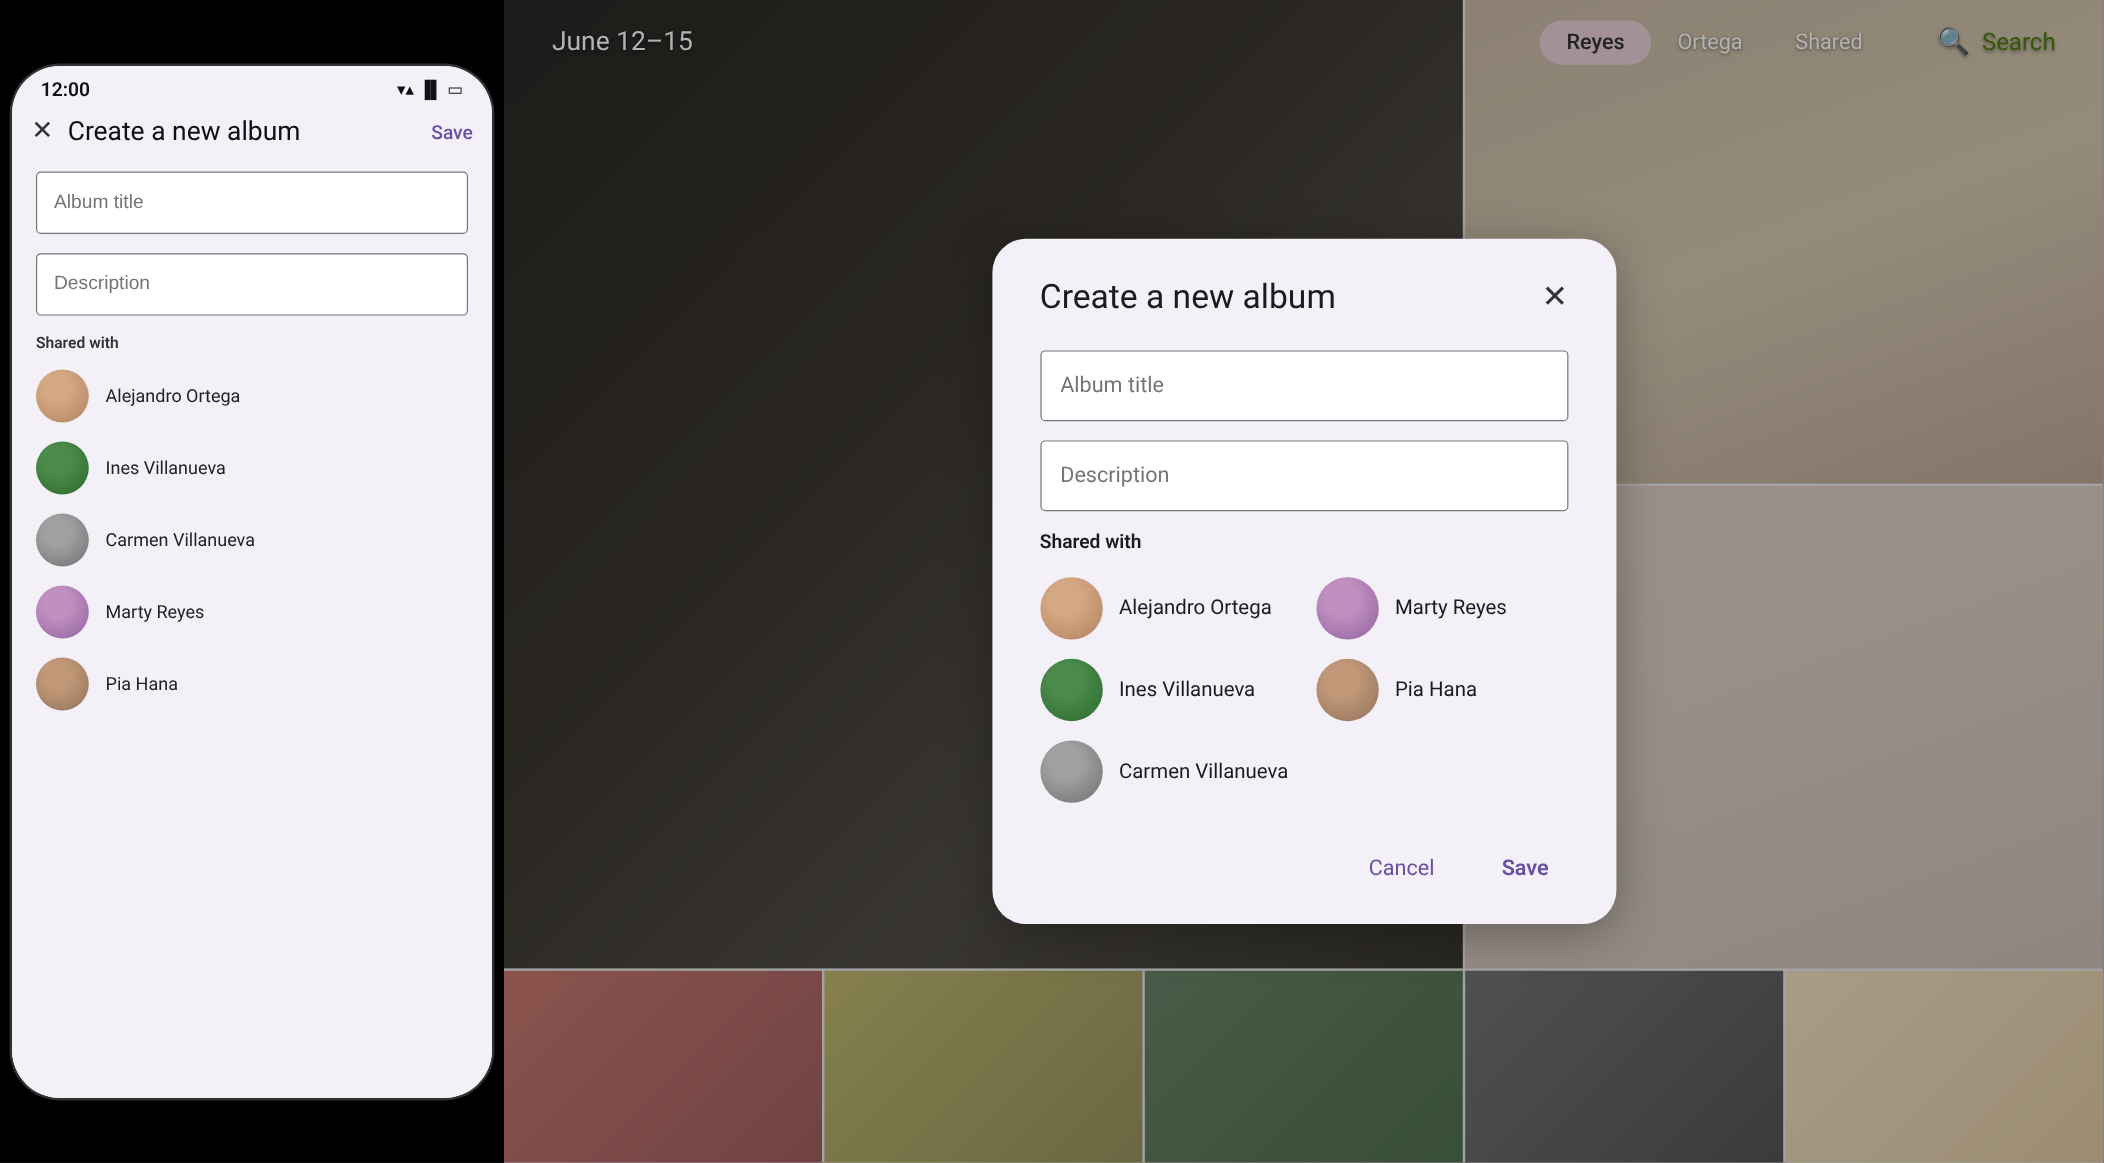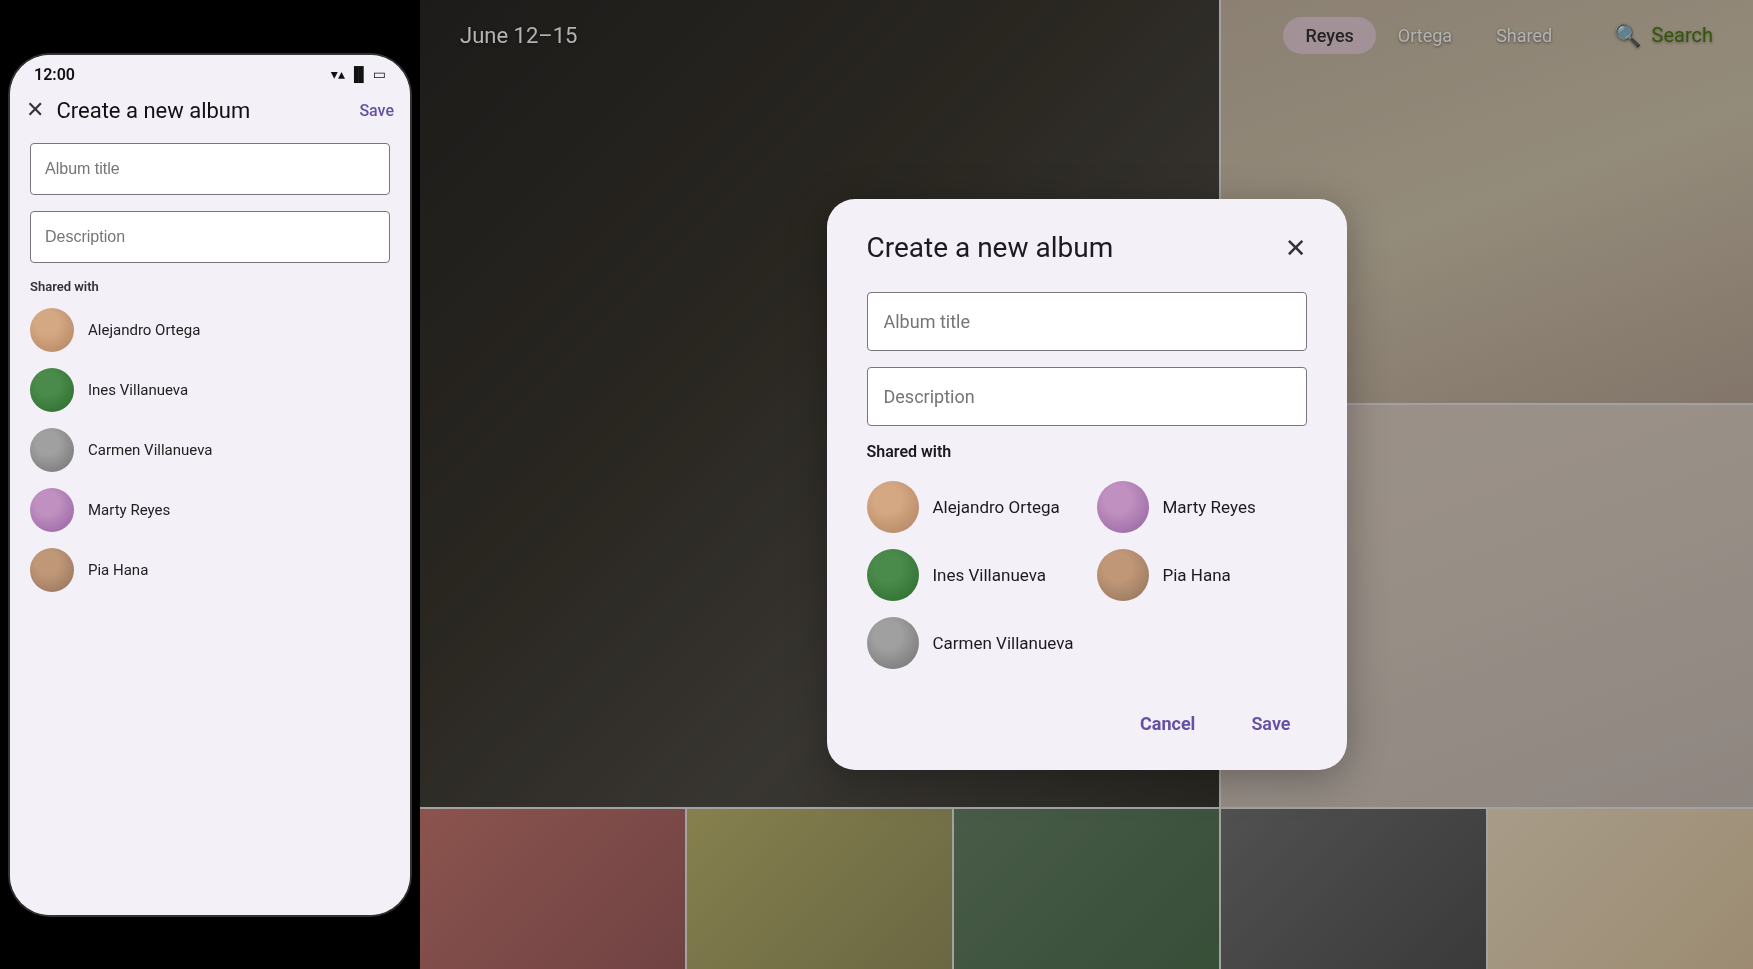--- a/index.html
+++ b/index.html
@@ -279,21 +279,21 @@
       color: #1c1b1f;
     }
     .modal-footer {
       display: flex;
       justify-content: flex-end;
       gap: 24px;
       padding-top: 8px;
     }
     .modal-cancel-btn {
       font-size: 18px;
-      font-weight: 700;
+      font-weight: 400;
       color: #6650a4;
       cursor: pointer;
       padding: 8px 16px;
       background: none;
       border: none;
       font-family: inherit;
     }
     .modal-save-btn {
       font-size: 18px;
       font-weight: 600;

